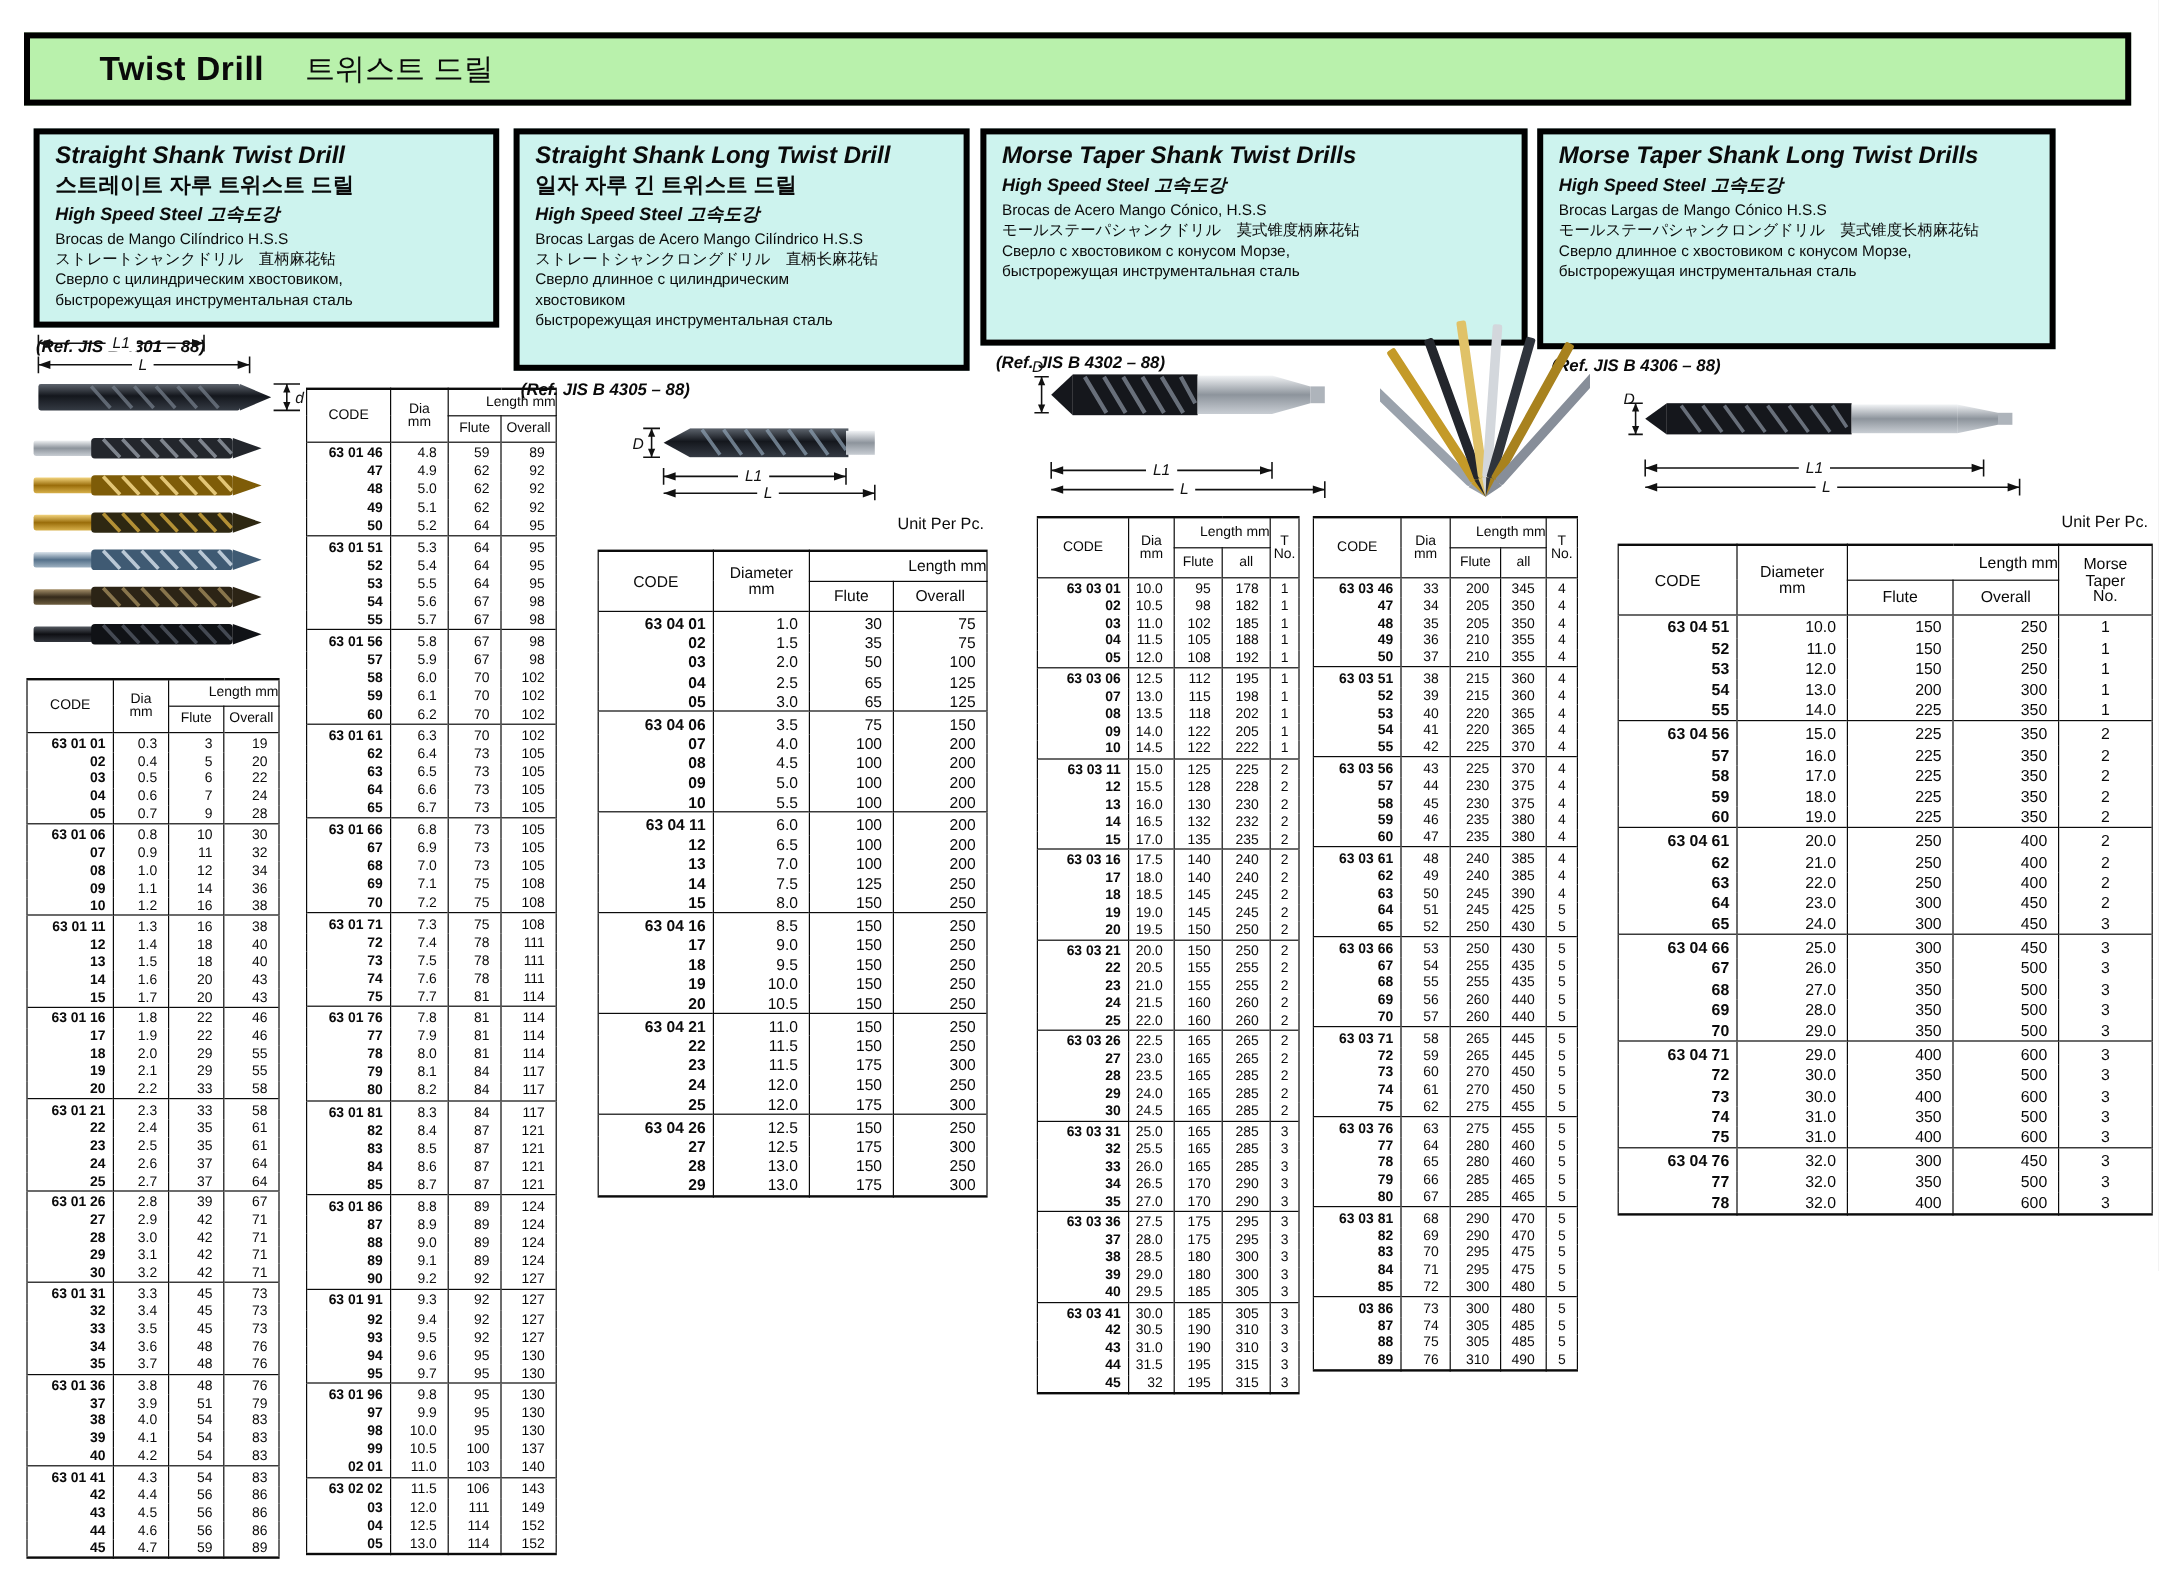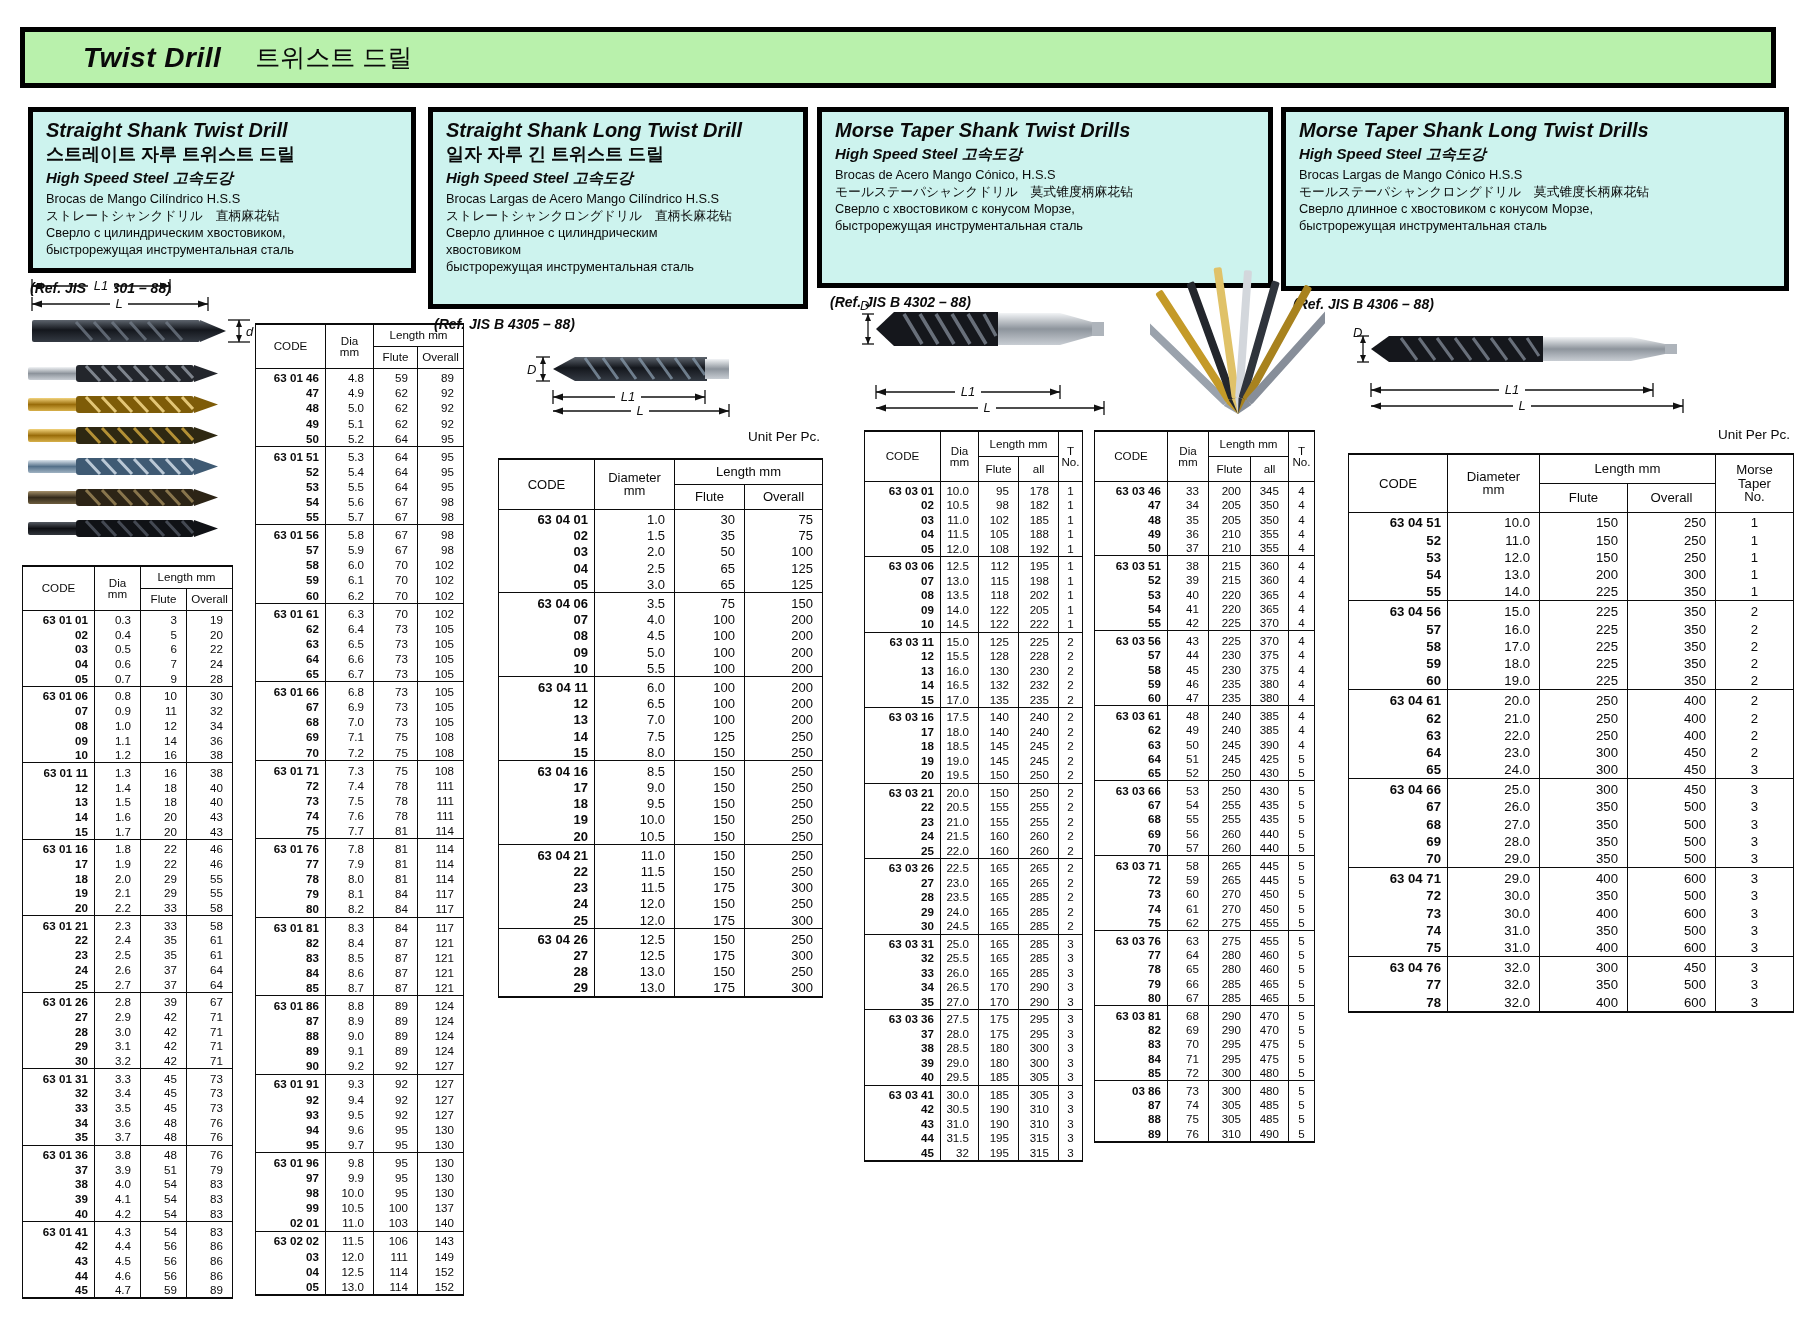--- a/index.html
+++ b/index.html
@@ -1,42 +1,42 @@
 <!DOCTYPE html>
 <html><head>
 <meta charset="utf-8">
 <style>
   html,body{margin:0;padding:0;background:#ddd;}
   #canvas{position:relative;width:1799px;height:1322px;background:#fff;overflow:hidden;
           font-family:"Liberation Sans",sans-serif;color:#0a0a0a;}
   
   .title-bar{position:absolute;left:20px;top:27px;width:1756px;height:61px;background:#b9f1ac;
              border:5px solid #000;box-sizing:border-box;display:flex;align-items:center;gap:34px;padding-left:58px;}
-  .title-en{font-size:28px;font-weight:bold;font-style:italic;letter-spacing:.5px;}
+  .title-en{font-size:28px;font-weight:bold;letter-spacing:.5px;}
   .title-ko{font-size:25px;font-weight:normal;}
   
   .info-box{position:absolute;background:#cdf3ee;border:5px solid #000;box-sizing:border-box;padding:6px 10px 4px 13px;}
   #box1{left:28px;top:107px;width:388px;height:166px;}
   #box2{left:428px;top:107px;width:380px;height:202px;}
   #box3{left:817px;top:107px;width:456px;height:181px;}
-  #box4{left:1281px;top:107px;width:508px;height:184px;}
+  #box4{left:1281px;top:107px;width:432px;height:184px;}
   .bt-en{font-size:20px;font-weight:bold;font-style:italic;line-height:1.2;}
   .bt-ko{font-size:18px;font-weight:bold;line-height:1.35;}
   .bt-hss{font-size:15px;font-weight:bold;font-style:italic;margin-top:3px;margin-bottom:3px;}
   .bt-line{font-size:12.8px;line-height:1.32;}
   .ref{position:absolute;font-size:14px;font-weight:bold;font-style:italic;}
   #ref1{left:30px;top:280px;} #ref2{left:434px;top:316px;} #ref3{left:830px;top:294px;} #ref4{left:1293px;top:296px;}
   .unit{position:absolute;font-size:13.5px;width:220px;text-align:right;}
   #unit2{left:600px;top:429px;} #unit4{left:1570px;top:427px;}
   
   table.cat{position:absolute;border-collapse:collapse;table-layout:fixed;}
   .cat th,.cat td{border-left:1.6px solid #0b0b0b;border-right:1.6px solid #0b0b0b;padding:0;line-height:1;}
   .cat thead{border-top:2.2px solid #0b0b0b;border-bottom:1.8px solid #0b0b0b;}
   .cat thead th{font-weight:normal;text-align:center;vertical-align:middle;}
-  .cat thead th.len{border-bottom:1.4px solid #0b0b0b;}
+  .cat thead th.len{border-bottom:1.4px solid #0b0b0b;text-align:right;}
   .cat tbody{border-bottom:1.7px solid #0b0b0b;}
   .cat tbody:last-of-type{border-bottom:2.2px solid #0b0b0b;}
   .cat td.code{font-weight:bold;text-align:right;padding-right:6px;}
   .cat td.num{text-align:right;padding-right:9px;}
   .cat td.tp{text-align:center;}
   .cat tbody tr:first-child td{padding-top:2px;}
   #t1a{left:22px;top:565px;font-size:11.6px;}  #t1a td{height:14.7px;} #t1a thead tr{height:22px;}
   #t1b{left:255px;top:323px;font-size:11.6px;} #t1b td{height:15.1px;} #t1b thead tr{height:22px;}
   #t2 {left:498px;top:458px;font-size:13px;}   #t2 td{height:16.2px;}  #t2 thead tr{height:25px;}
   #t3a{left:864px;top:430px;font-size:11.6px;} #t3a td{height:14.5px;} #t3a thead tr{height:25px;}

